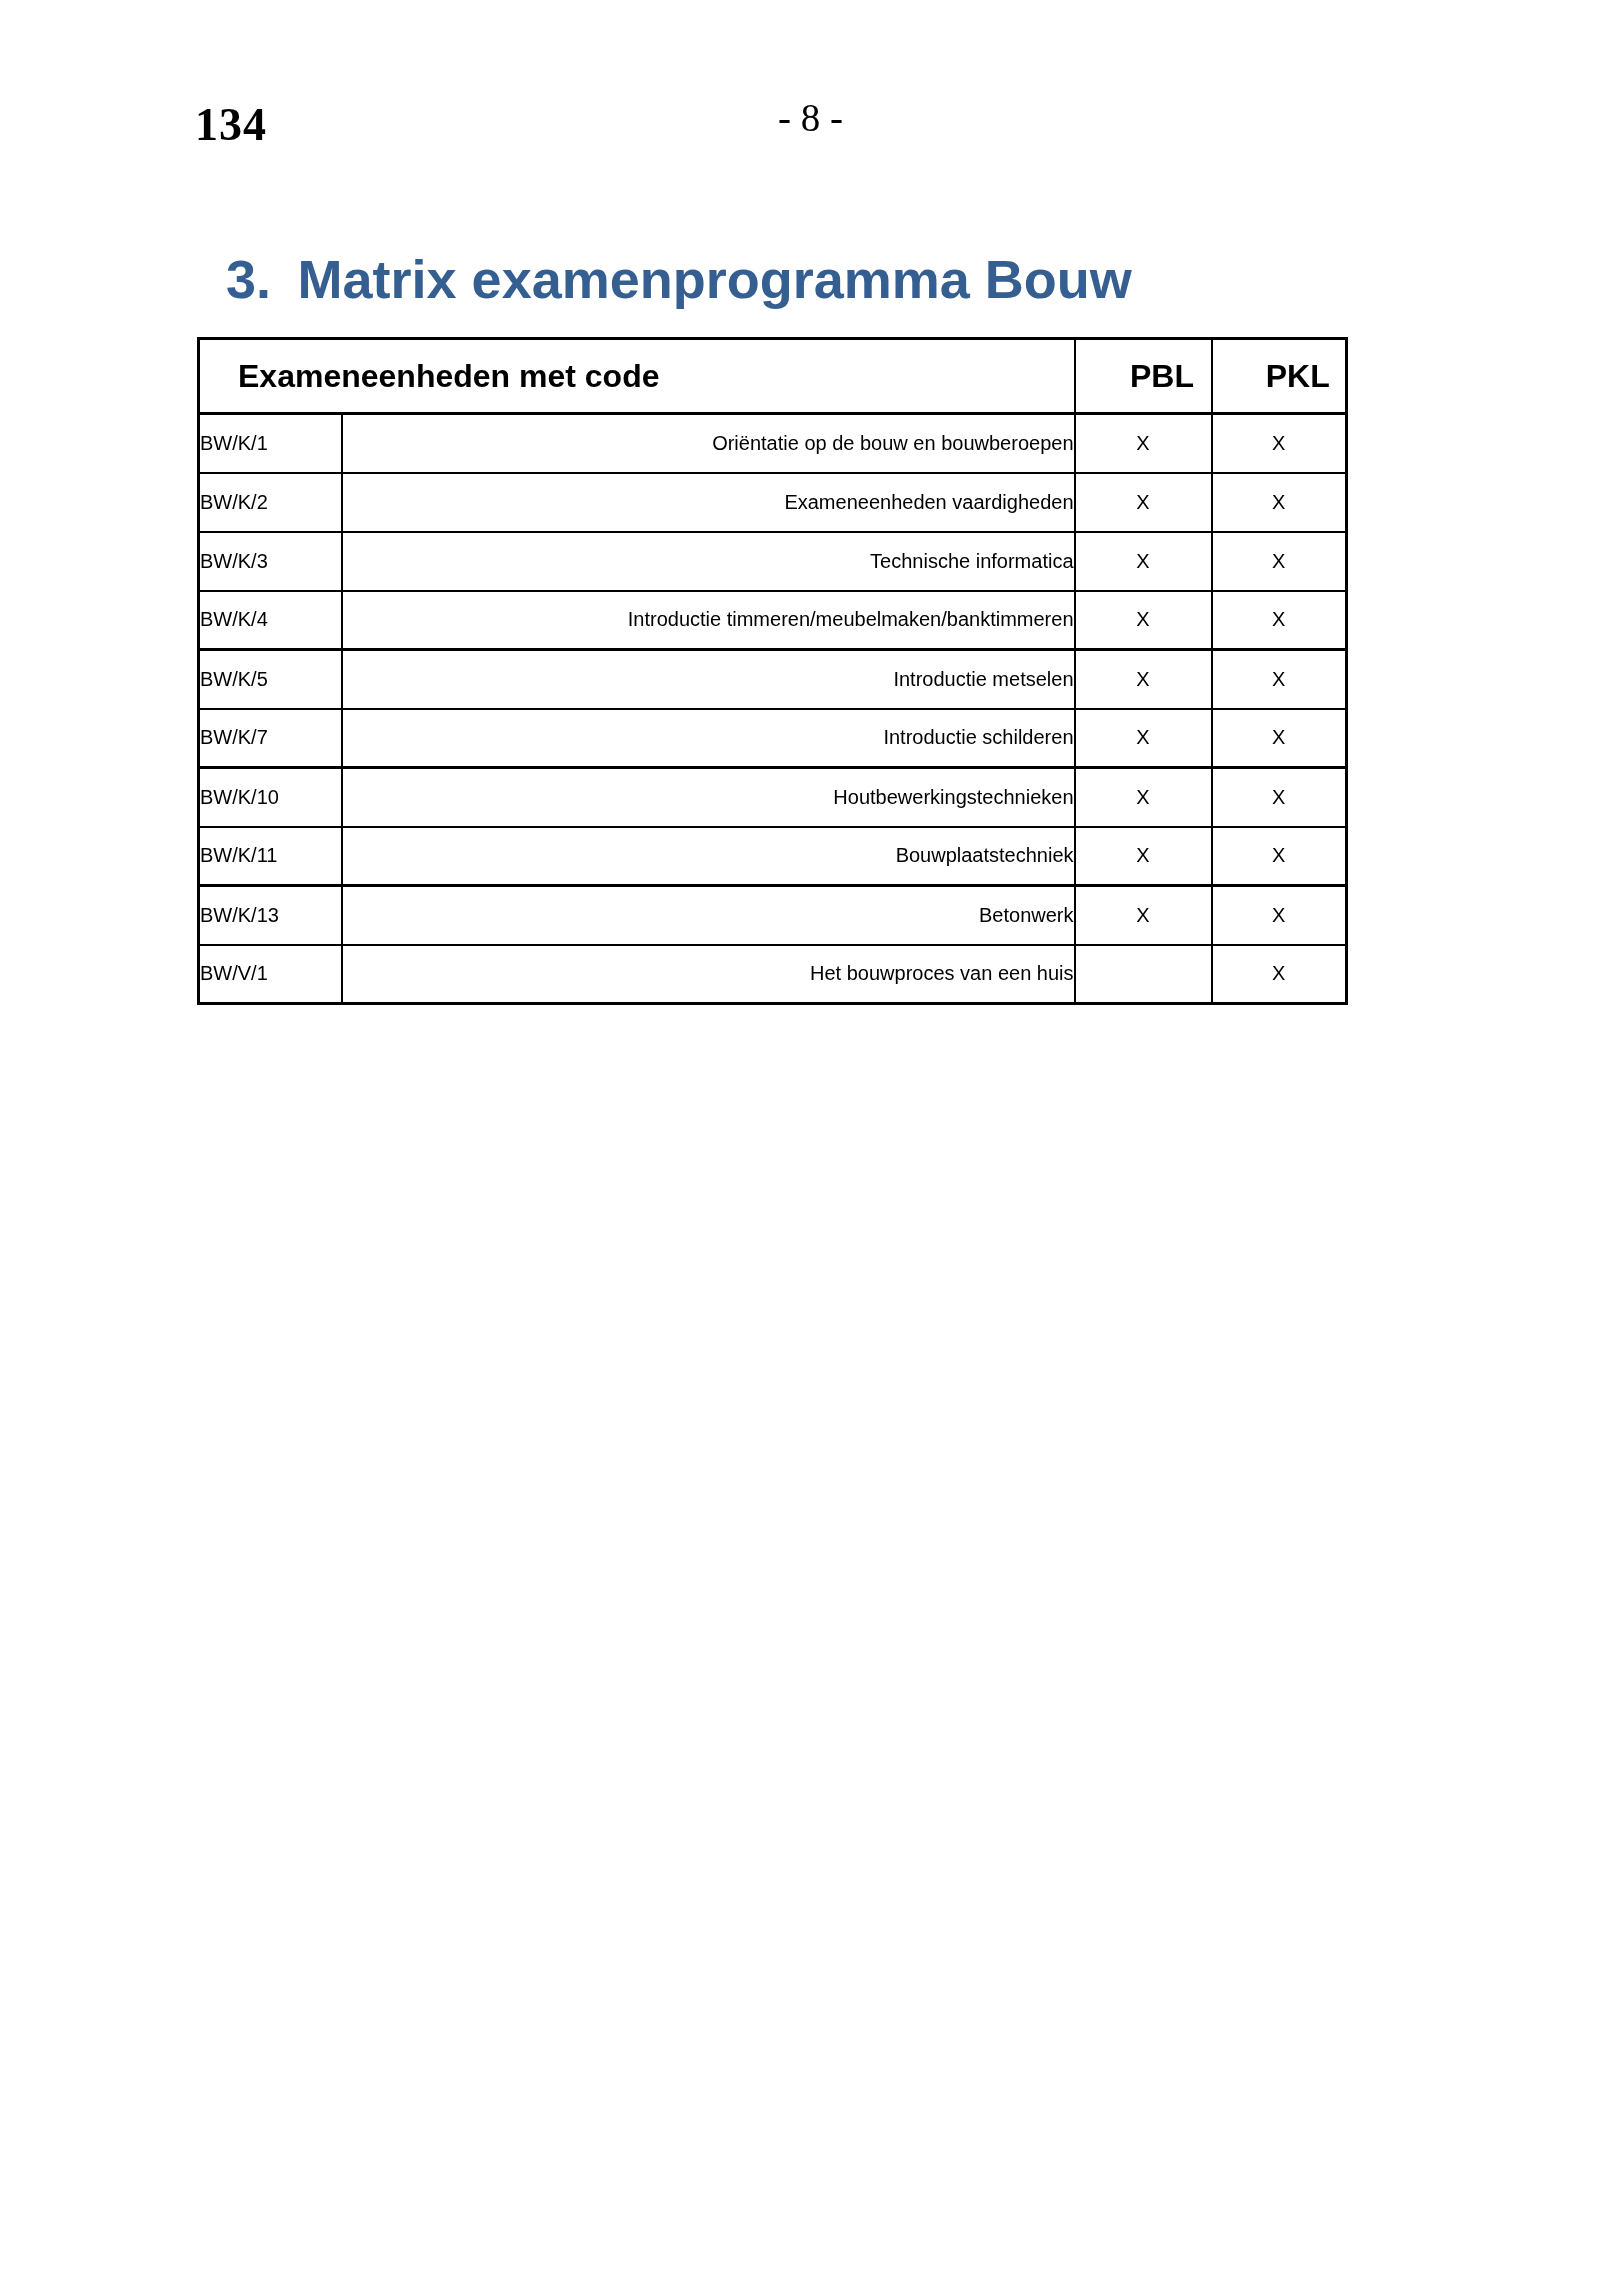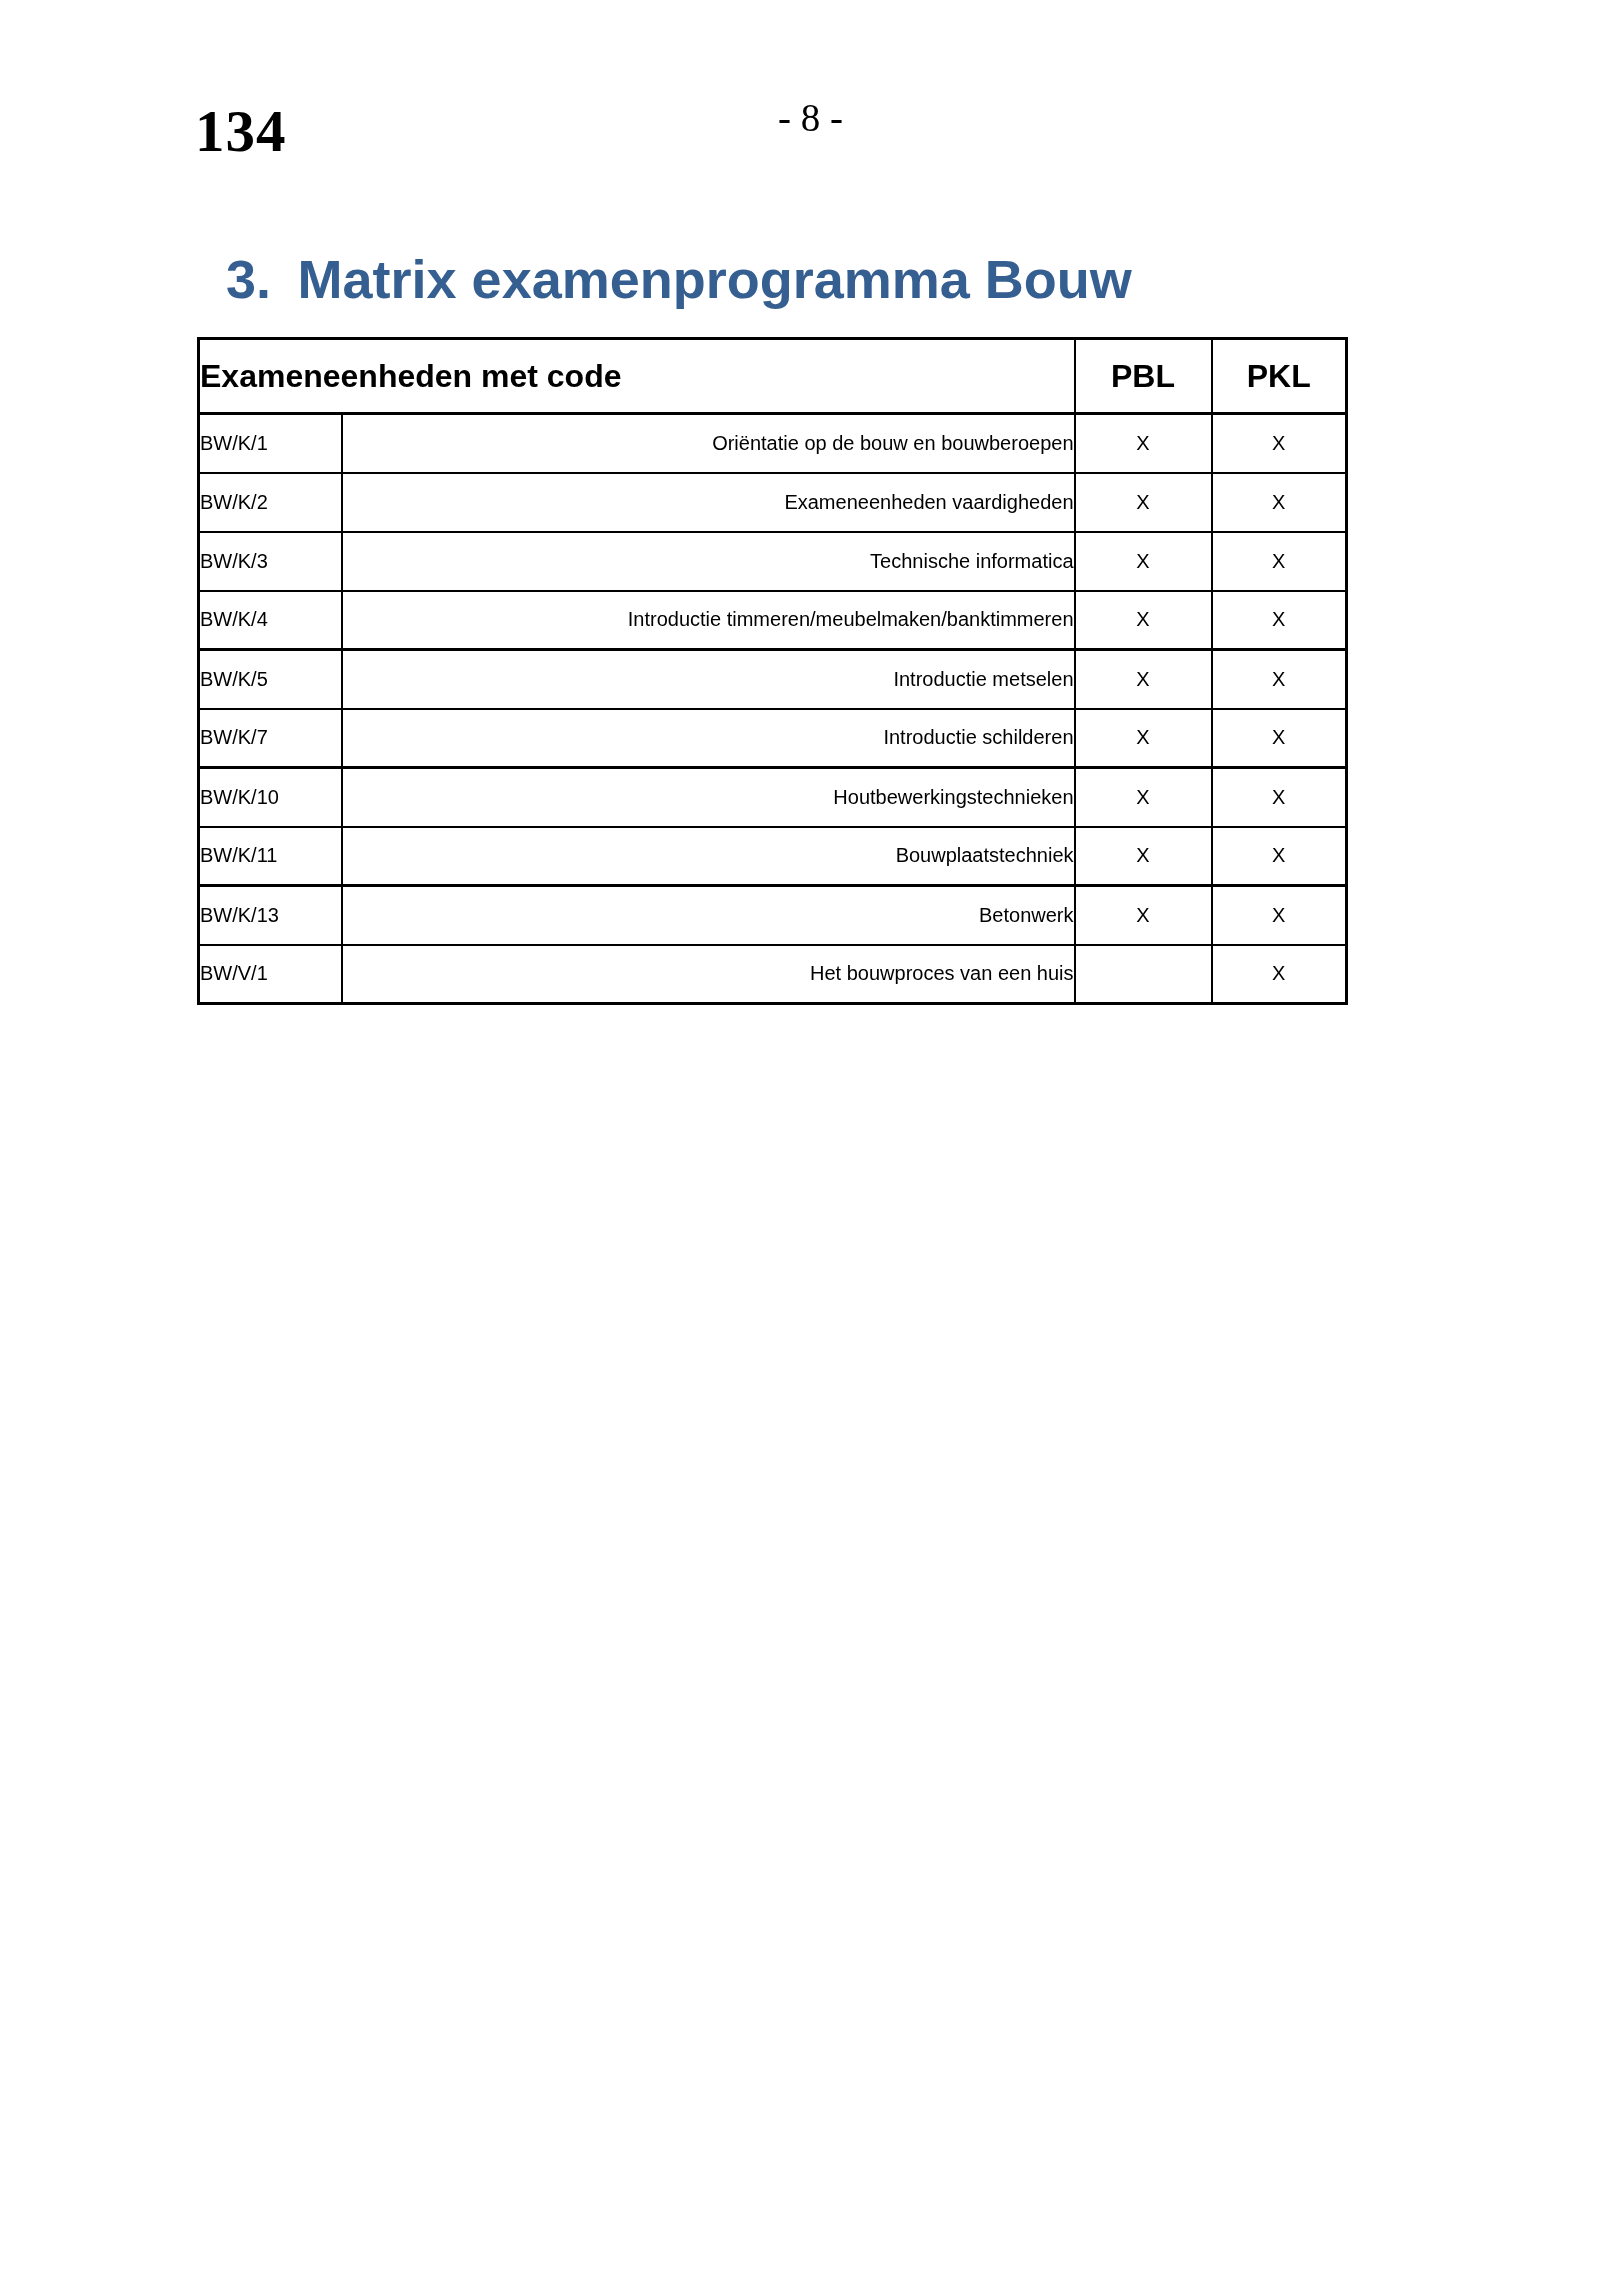--- a/index.html
+++ b/index.html
@@ -13,21 +13,21 @@
     height: 2293px;
     font-family: "Liberation Sans", sans-serif;
     color: #000000;
   }
   .folio {
     position: absolute;
     left: 195px;
     top: 102px;
     font-family: "Liberation Serif", serif;
     font-weight: bold;
-    font-size: 59px;
+    font-size: 46px;
     line-height: 1;
     letter-spacing: 1px;
   }
   .page-number {
     position: absolute;
     left: 0;
     top: 98px;
     width: 1621px;
     text-align: center;
     font-family: "Liberation Serif", serif;
@@ -66,20 +66,21 @@
     overflow: hidden;
     white-space: nowrap;
   }
   tr.head-row {
     height: 75px;
   }
   tr.head-row th {
     border-bottom: 3.9px solid #000;
     font-size: 32px;
     font-weight: bold;
+    padding-left: 38px;
   }
   th.units-head {
     text-align: left;
     padding-left: 12.7px;
   }
   tr.data-row {
     height: 59px;
   }
   td.code-cell {
     padding-left: 12.7px;

